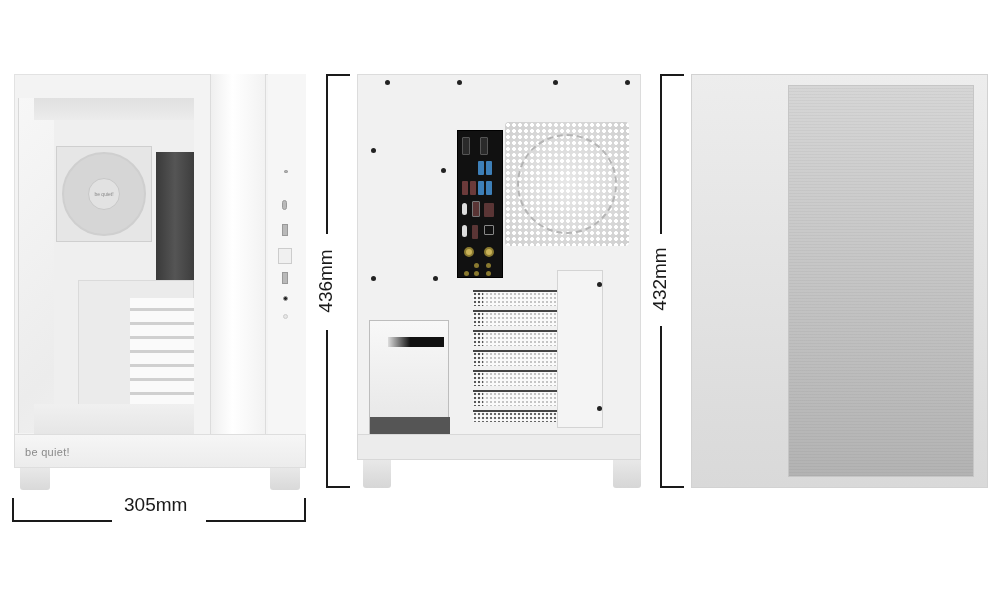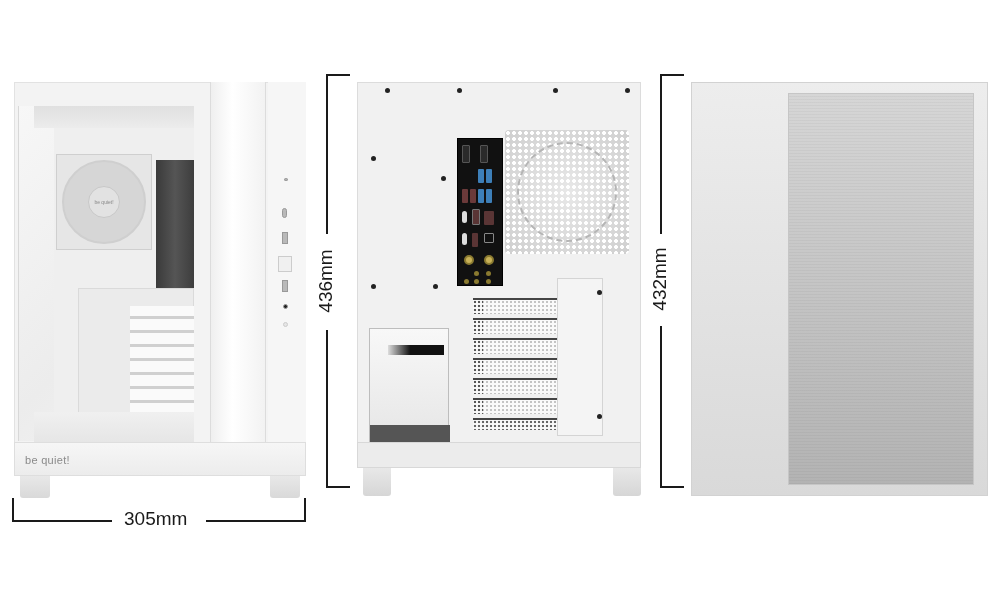--- a/index.html
+++ b/index.html
@@ -1,18 +1,18 @@
 <!DOCTYPE html>
 <html><head>
 <meta charset="utf-8">
 <style>
   * { box-sizing: border-box; margin: 0; padding: 0; }
   html, body { width: 1000px; height: 600px; background: #ffffff; overflow: hidden; }
   body { position: relative; font-family: "Liberation Sans", sans-serif; color: #1a1a1a; }
-  .abs { position: absolute; margin-top: 8px; }
+  .abs { position: absolute; }
 
   
   .dim-line { position: absolute; background: #1a1a1a; }
   .dim-label { position: absolute; font-size: 19px; color: #1a1a1a; white-space: nowrap; background: #fff; }
   .dim-label.vert { transform: rotate(-90deg); transform-origin: center center; }
 
   
   .front { left: 14px; top: 74px; width: 292px; height: 416px; }
   .front .frame { position: absolute; left: 0; top: 0; width: 292px; height: 362px; background: #f3f3f3; border: 1px solid #e2e2e2; }
   .front .glass { position: absolute; left: 4px; top: 24px; width: 176px; height: 335px; background: linear-gradient(135deg,#f7f7f7 0%,#ececec 60%,#f5f5f5 100%); border-left: 1px solid #d8d8d8; }
@@ -89,21 +89,21 @@
     <span class="brand">be quiet!</span>
   </div>
   <div class="foot" style="left:6px;"></div>
   <div class="foot" style="left:256px;"></div>
 </div>
 
 <div class="dim-line" style="left:12px;top:498px;width:2px;height:24px;"></div>
 <div class="dim-line" style="left:12px;top:520px;width:100px;height:2px;"></div>
 <div class="dim-line" style="left:206px;top:520px;width:100px;height:2px;"></div>
 <div class="dim-line" style="left:304px;top:498px;width:2px;height:24px;"></div>
-<div class="dim-label" style="left:124px;top:508px;text-align:center;">305mm</div>
+<div class="dim-label" style="left:124px;top:494px;text-align:center;">305mm</div>
 
 <div class="dim-line" style="left:326px;top:74px;width:24px;height:2px;"></div>
 <div class="dim-line" style="left:326px;top:74px;width:2px;height:160px;"></div>
 <div class="dim-line" style="left:326px;top:330px;width:2px;height:158px;"></div>
 <div class="dim-line" style="left:326px;top:486px;width:24px;height:2px;"></div>
 <div class="dim-label vert" style="left:294px;top:270px;">436mm</div>
 
 <div class="abs back">
   <div class="panel"></div>
 

